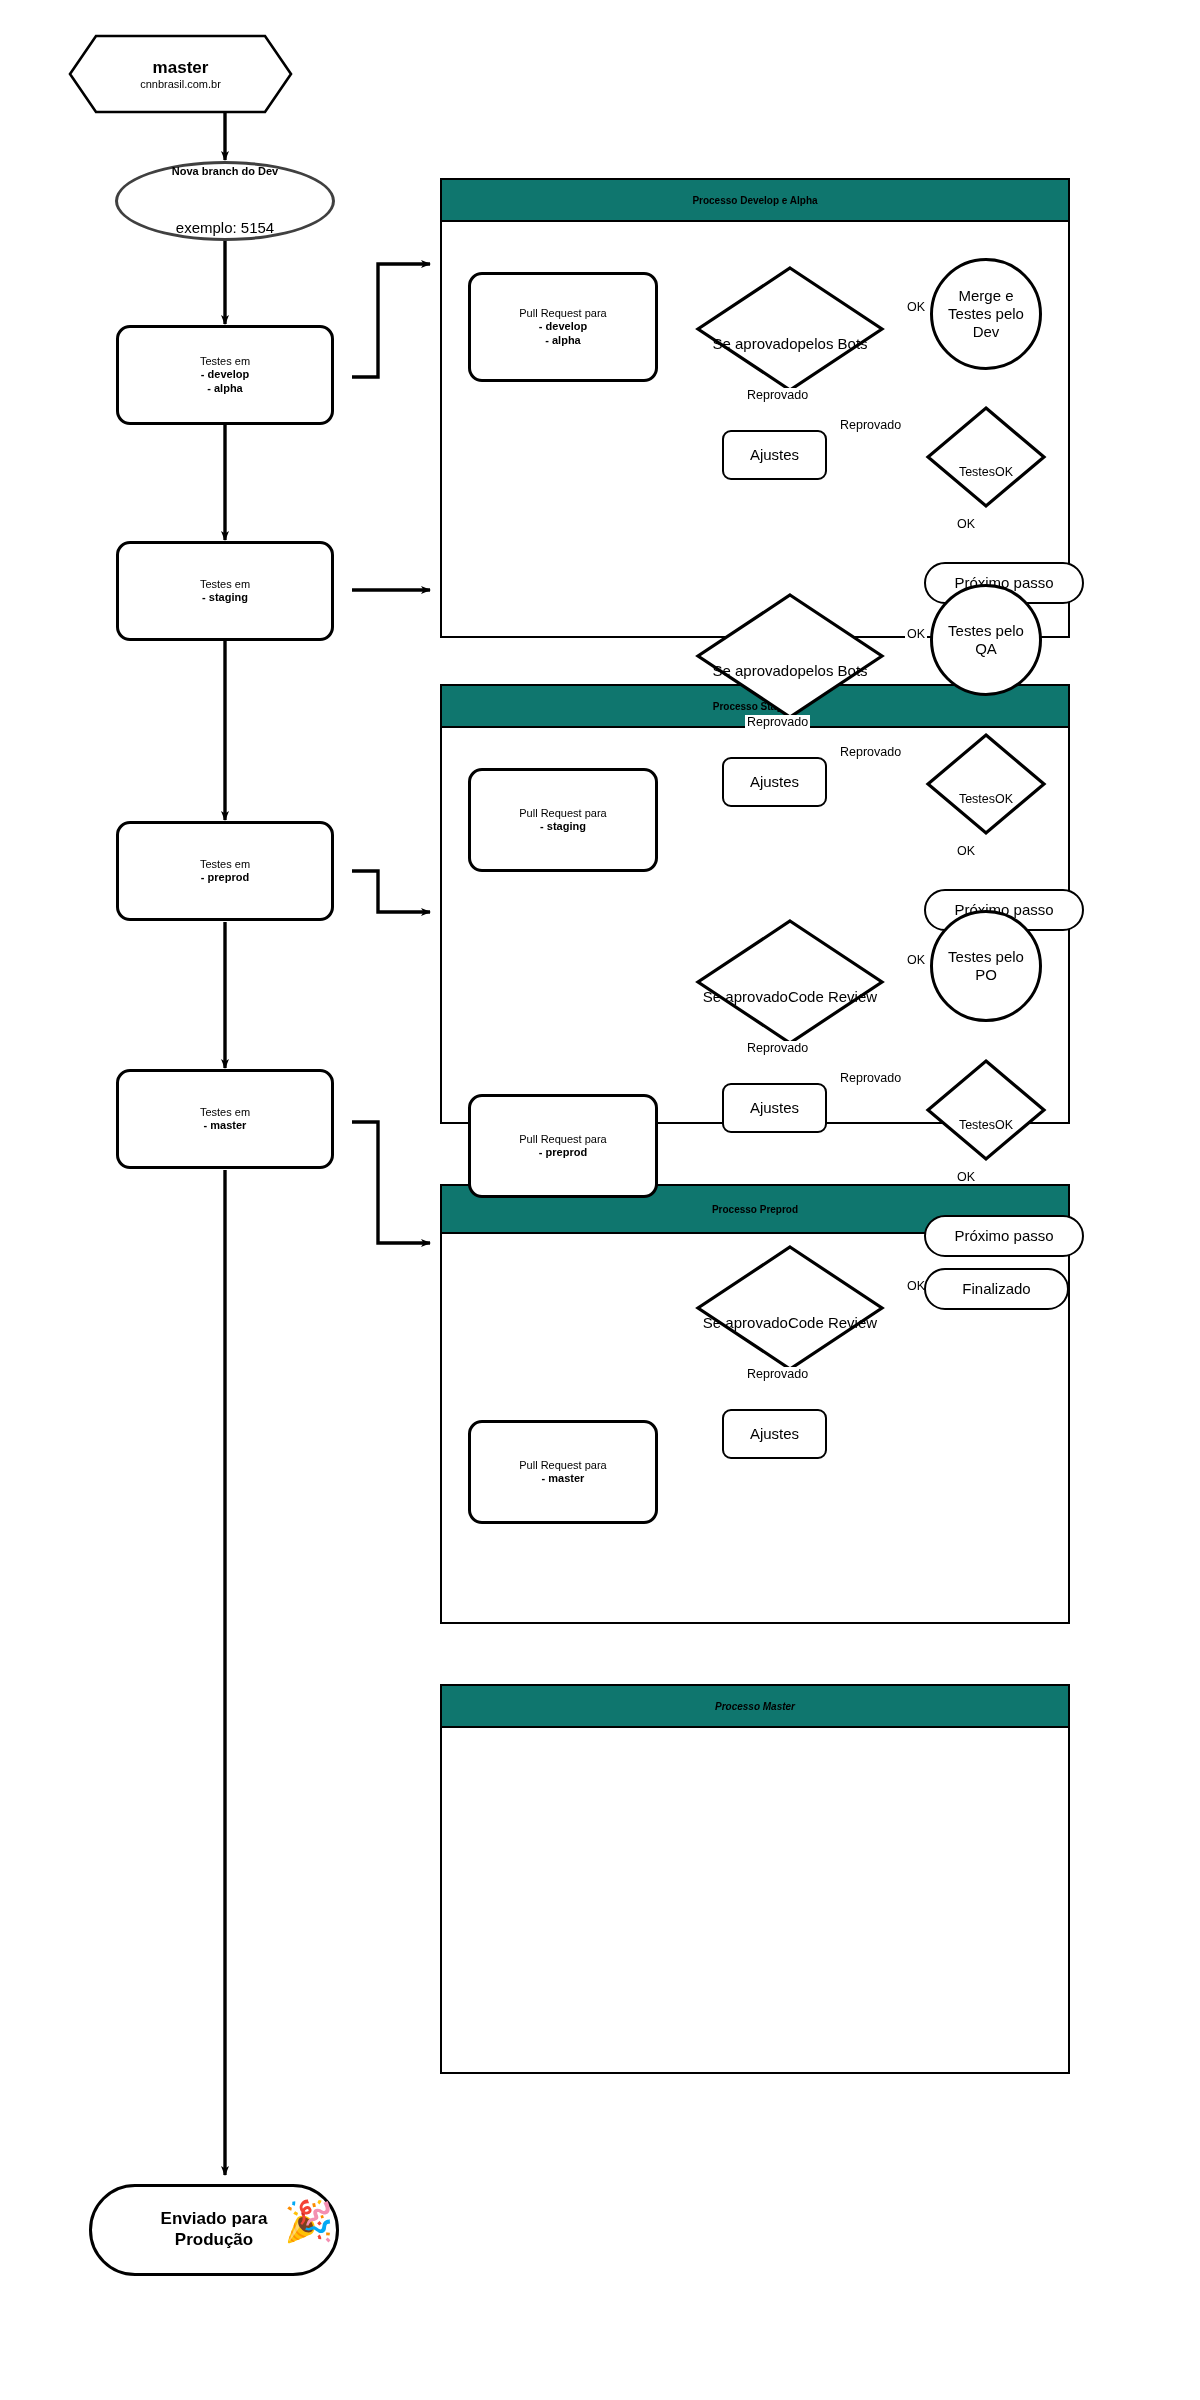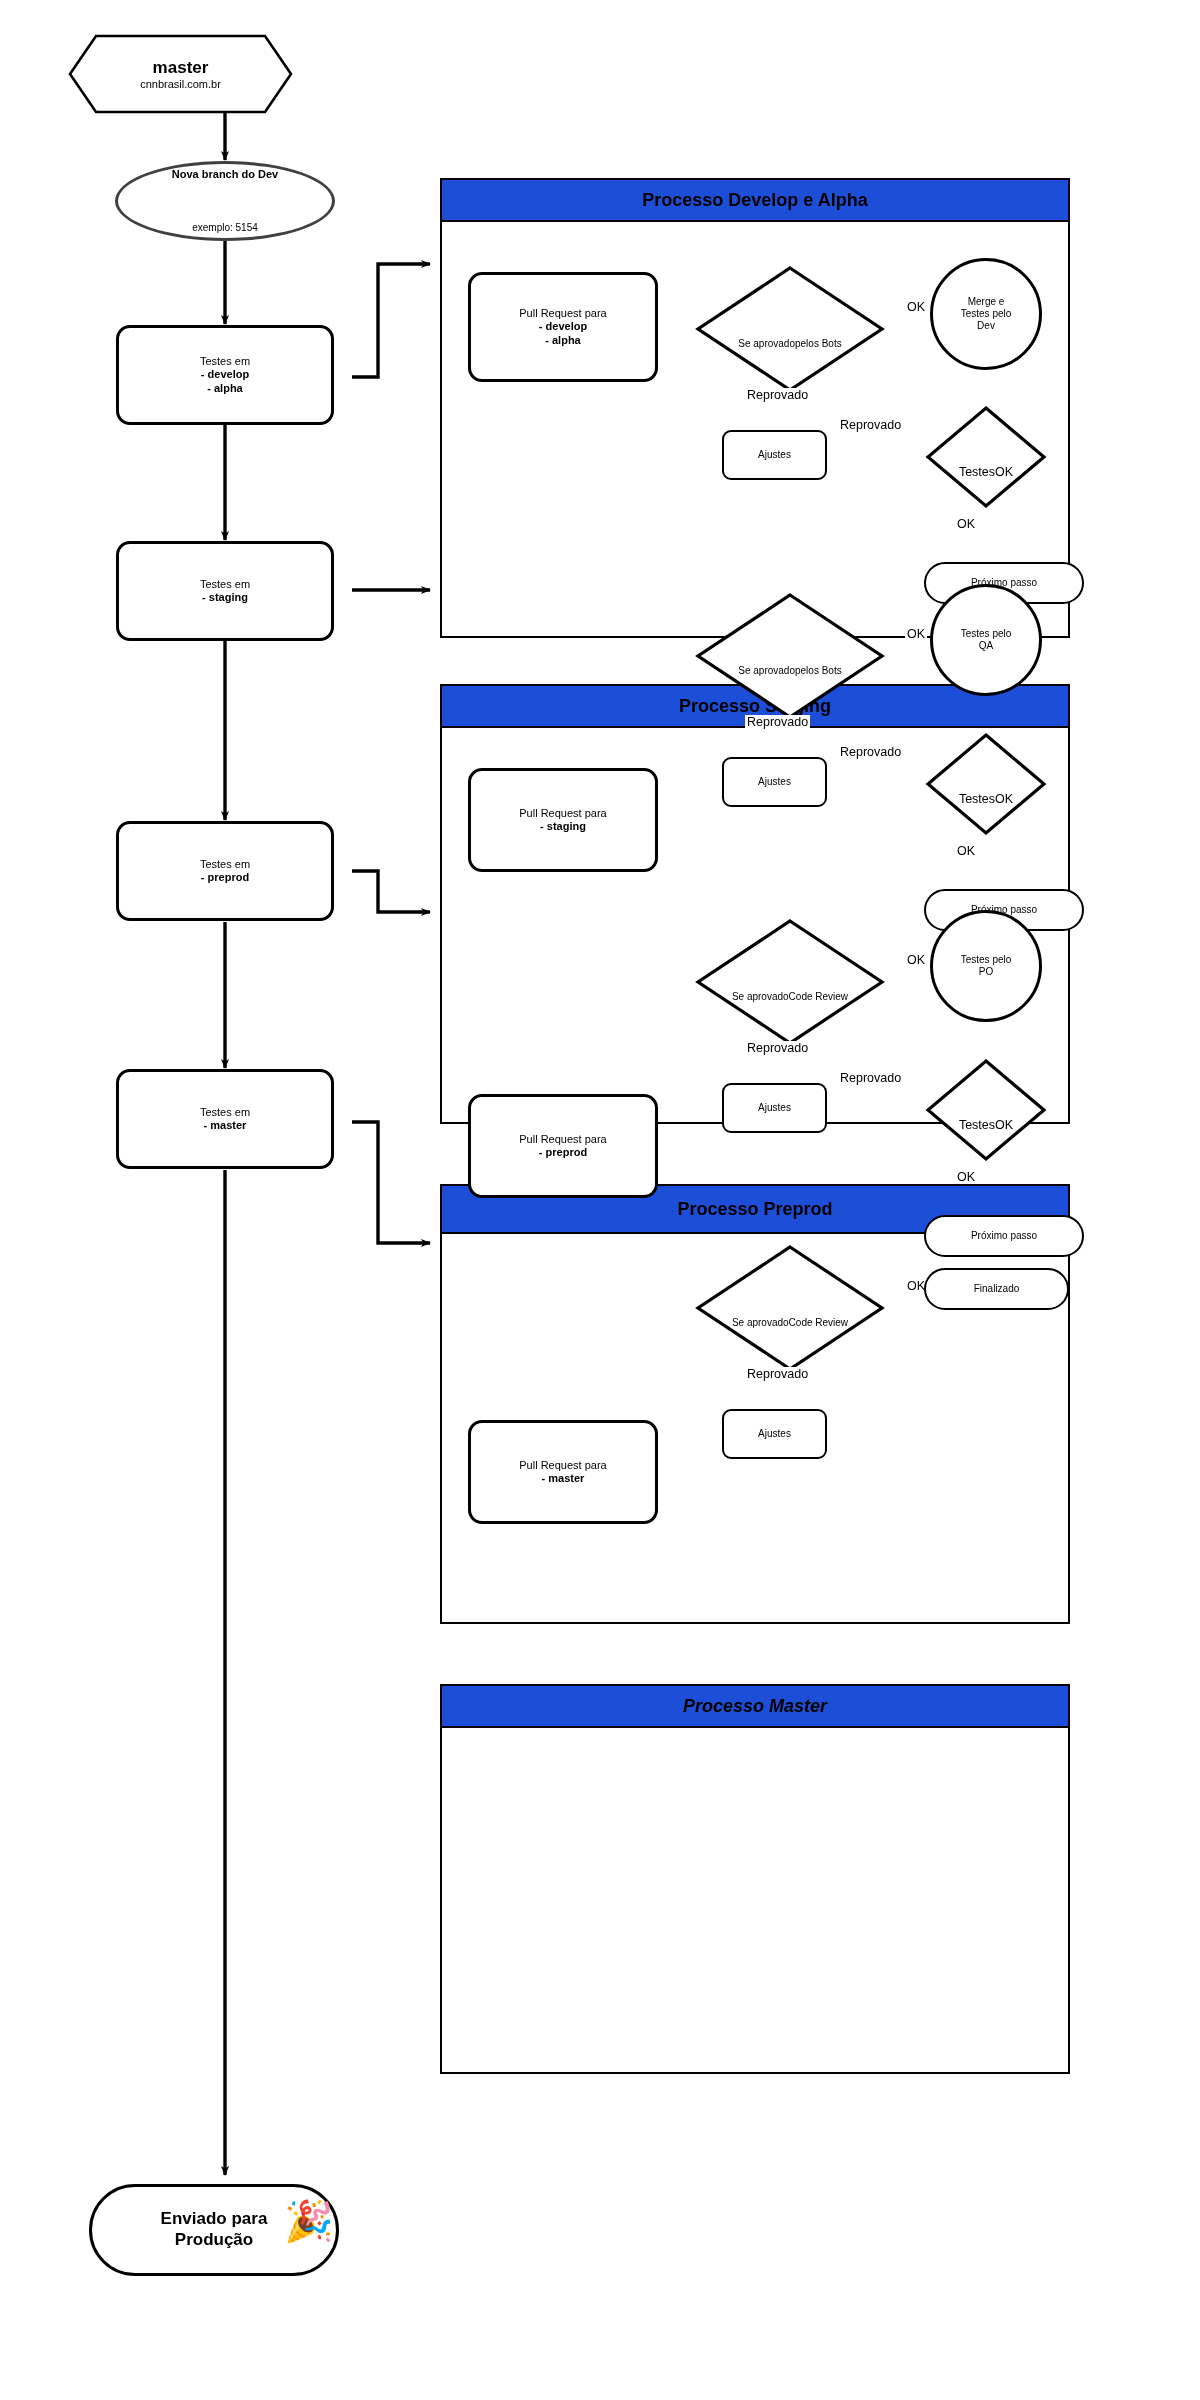--- a/index.html
+++ b/index.html
@@ -17,33 +17,33 @@
         display:flex;flex-direction:column;align-items:center;justify-content:center;}
 
   .rbox{border:3px solid #000;border-radius:14px;}
   .rbox-thin{border:2px solid #000;border-radius:9px;}
   .ellipse{border:3px solid #404040;border-radius:50%;gap:40px;}
   .ellipse-thin{border:2px solid #000;border-radius:50%;}
   .circle{border:3px solid #000;border-radius:50%;}
   .panel{position:absolute;border:2px solid #000;box-sizing:border-box;background:#fff;}
   .panel-title{position:absolute;left:0;top:0;width:100%;box-sizing:border-box;
         border-bottom:2px solid #000;display:flex;align-items:center;justify-content:center;
-        font-weight:bold;font-size:18px;background:#1d4ed8;}
+        font-weight:bold;font-size:10px;background:#0f766e;}
 
   .diamond{position:absolute;}
   .diamond .dshape{position:absolute;left:0;top:0;width:100%;height:100%;}
   .diamond .dlabel{position:absolute;left:0;top:15px;width:100%;height:100%;
         display:flex;flex-direction:row;align-items:center;justify-content:center;
         text-align:left;line-height:1.2;}
 
   .edge-label{position:absolute;font-size:12.5px;background:#fff;padding:0 2px;white-space:nowrap;}
 
   .t-big{font-size:17px;}
   .t-med{font-size:11px;}
-  .t-sm{font-size:10px;}
+  .t-sm{font-size:15px;}
   .t-xs{font-size:12.5px;}
   .bold{font-weight:bold;}
   .party{font-size:40px;line-height:1;position:absolute;}
 </style>
 </head>
 <body>
 
 <div class="stage">
 
   <svg class="wires" viewBox="0 0 1200 2400">

